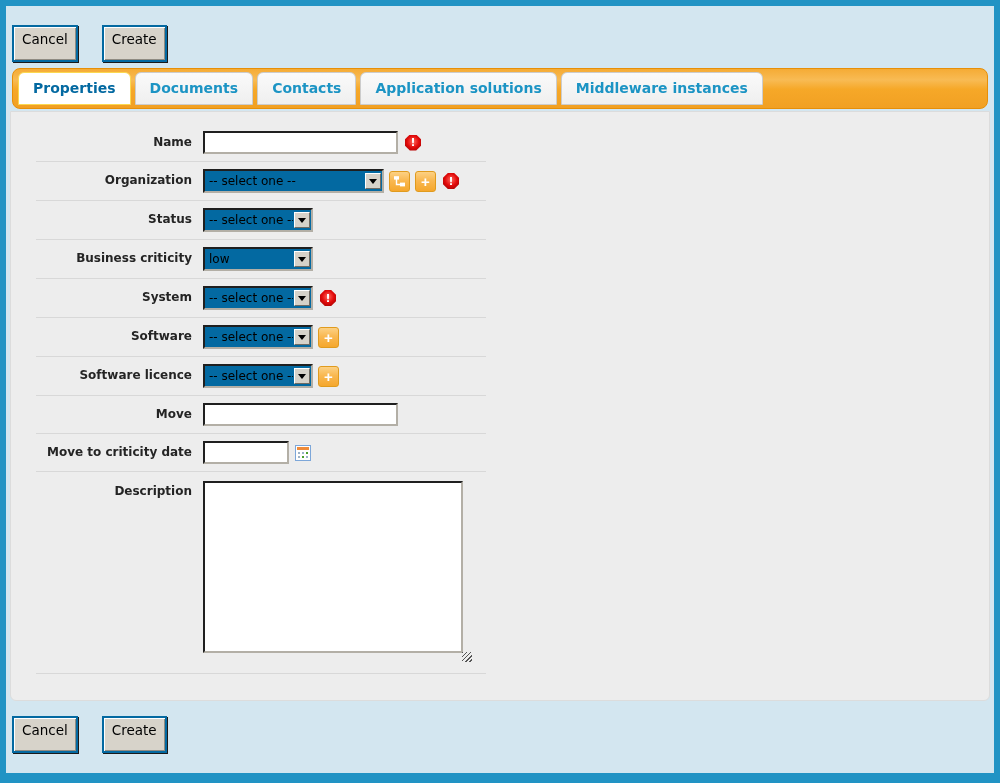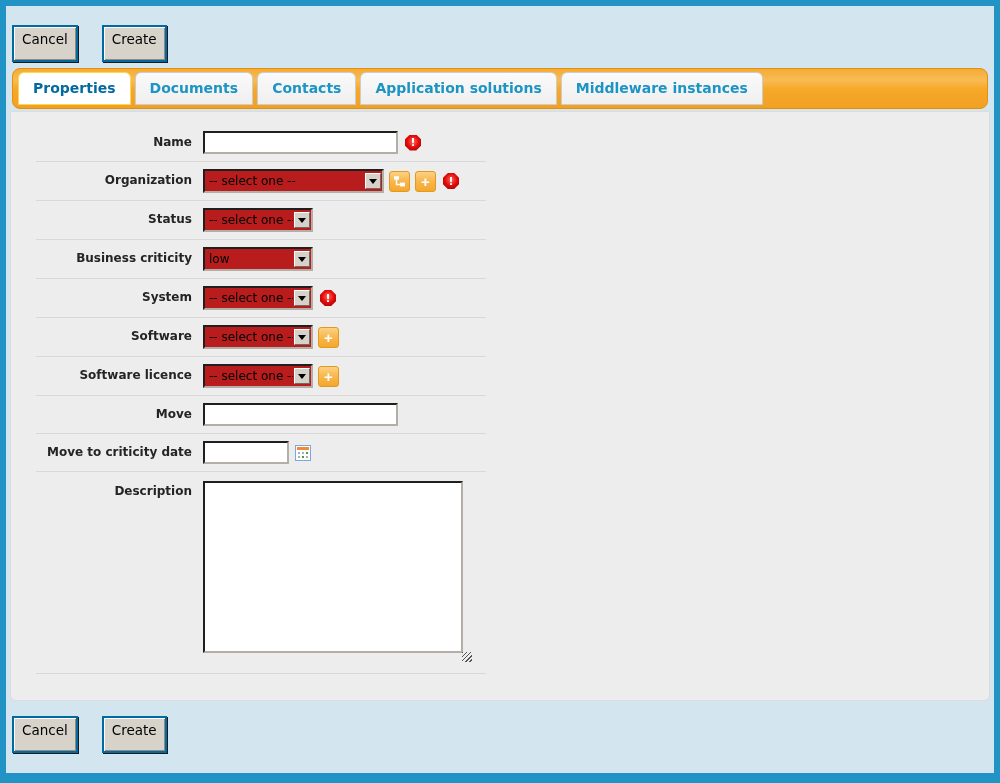--- a/index.html
+++ b/index.html
@@ -54,21 +54,21 @@
   .row.top-align .lbl{padding-top:3px;}
   
   .txt{
     width:195px;height:23px;background:#fff;padding:2px 4px;
     border:2px solid;border-color:#1f1f1f #b3afa6 #b3afa6 #1f1f1f;
     font-family:"DejaVu Sans","Liberation Sans",sans-serif;font-size:12px;
   }
   .txt.date{width:86px;}
   
   .sel{
-    width:110px;height:24px;background:#b91c1c;cursor:pointer;
+    width:110px;height:24px;background:#0369a1;cursor:pointer;
     border:2px solid;border-color:#1f1f1f #b3afa6 #b3afa6 #1f1f1f;
     display:flex;align-items:center;padding-left:4px;flex:none;
   }
   .sel.wide{width:181px;}
   .sel-val{flex:1;font-size:12px;color:#000;white-space:nowrap;overflow:hidden;}
   .sel-btn{
     flex:none;width:16px;height:16px;margin:1px;background:#d6d2c9;
     border:1px solid;border-color:#ffffff #6f6b63 #6f6b63 #ffffff;
     display:flex;align-items:center;justify-content:center;
   }

